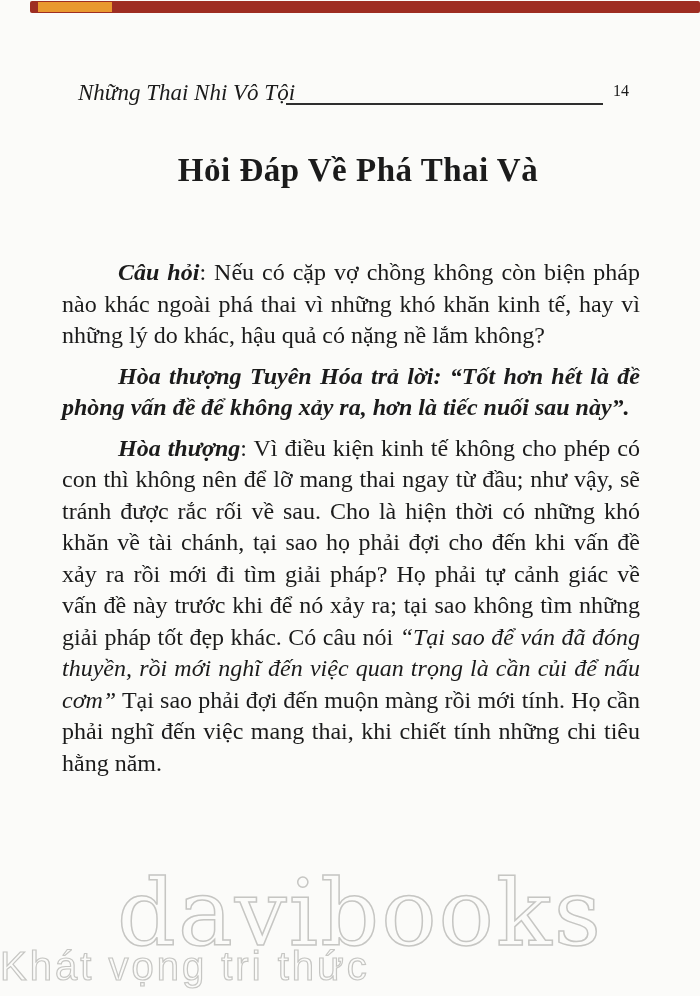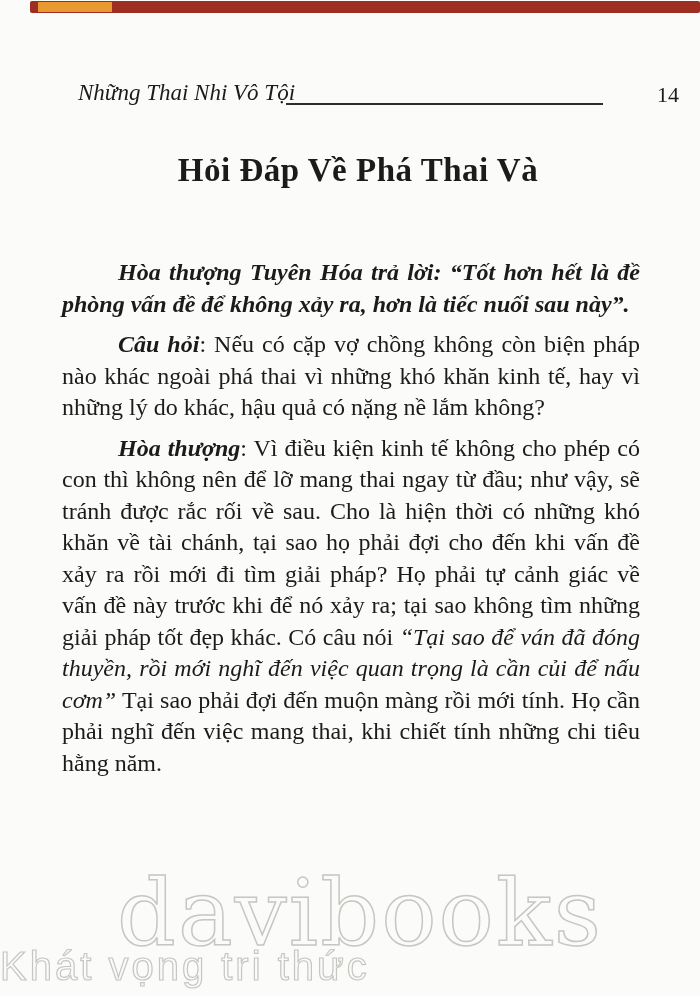--- a/index.html
+++ b/index.html
@@ -49,22 +49,21 @@
     left: 286px;
     top: 103px;
     width: 317px;
     height: 2px;
     background: #2e2e2e;
   }
   .page-num {
     position: absolute;
     left: 613px;
     top: 82px;
-    font-size: 22px;
-    margin-left: 44px;
+    font-size: 16px;
   }
   
   .chapter-title {
     position: absolute;
     top: 142px;
     left: 0;
     width: 700px;
     margin: 8px;
     text-align: center;
     font-size: 33px;
@@ -132,22 +131,22 @@
 
   <div class="header-rule"></div>
 
   <div class="page-num">14</div>
 
   <h1 class="chapter-title">
     <span>Hỏi Đáp Về Phá Thai Và</span><br>
   </h1>
 
   <div class="body-text">
+    <p><span class="run-bold-italic">Câu hỏi</span><span class="run-regular">: Nếu có cặp vợ chồng không còn biện pháp nào khác ngoài phá thai vì những khó khăn kinh tế, hay vì những lý do khác, hậu quả có nặng nề lắm không?</span></p>
     <p><span class="run-bold-italic">Hòa thượng Tuyên Hóa trả lời: “Tốt hơn hết là đề phòng vấn đề để không xảy ra, hơn là tiếc nuối sau này”.</span></p>
-    <p><span class="run-bold-italic">Câu hỏi</span><span class="run-regular">: Nếu có cặp vợ chồng không còn biện pháp nào khác ngoài phá thai vì những khó khăn kinh tế, hay vì những lý do khác, hậu quả có nặng nề lắm không?</span></p>
     <p><span class="run-bold-italic">Hòa thượng</span><span class="run-regular">: Vì điều kiện kinh tế không cho phép có con thì không nên để lỡ mang thai ngay từ đầu; như vậy, sẽ tránh được rắc rối về sau. Cho là hiện thời có những khó khăn về tài chánh, tại sao họ phải đợi cho đến khi vấn đề xảy ra rồi mới đi tìm giải pháp? Họ phải tự cảnh giác về vấn đề này trước khi để nó xảy ra; tại sao không tìm những giải pháp tốt đẹp khác. Có câu nói </span><span class="run-italic">“Tại sao để ván đã đóng thuyền, rồi mới nghĩ đến việc quan trọng là cần củi để nấu cơm”</span><span class="run-regular"> Tại sao phải đợi đến muộn màng rồi mới tính. Họ cần phải nghĩ đến việc mang thai, khi chiết tính những chi tiêu hằng năm.</span></p>
   </div>
 
   <div class="wm-main">davibooks</div>
 
   <div class="wm-tag">Khát vọng tri thức</div>
 
 </div>
 
 </body></html>

